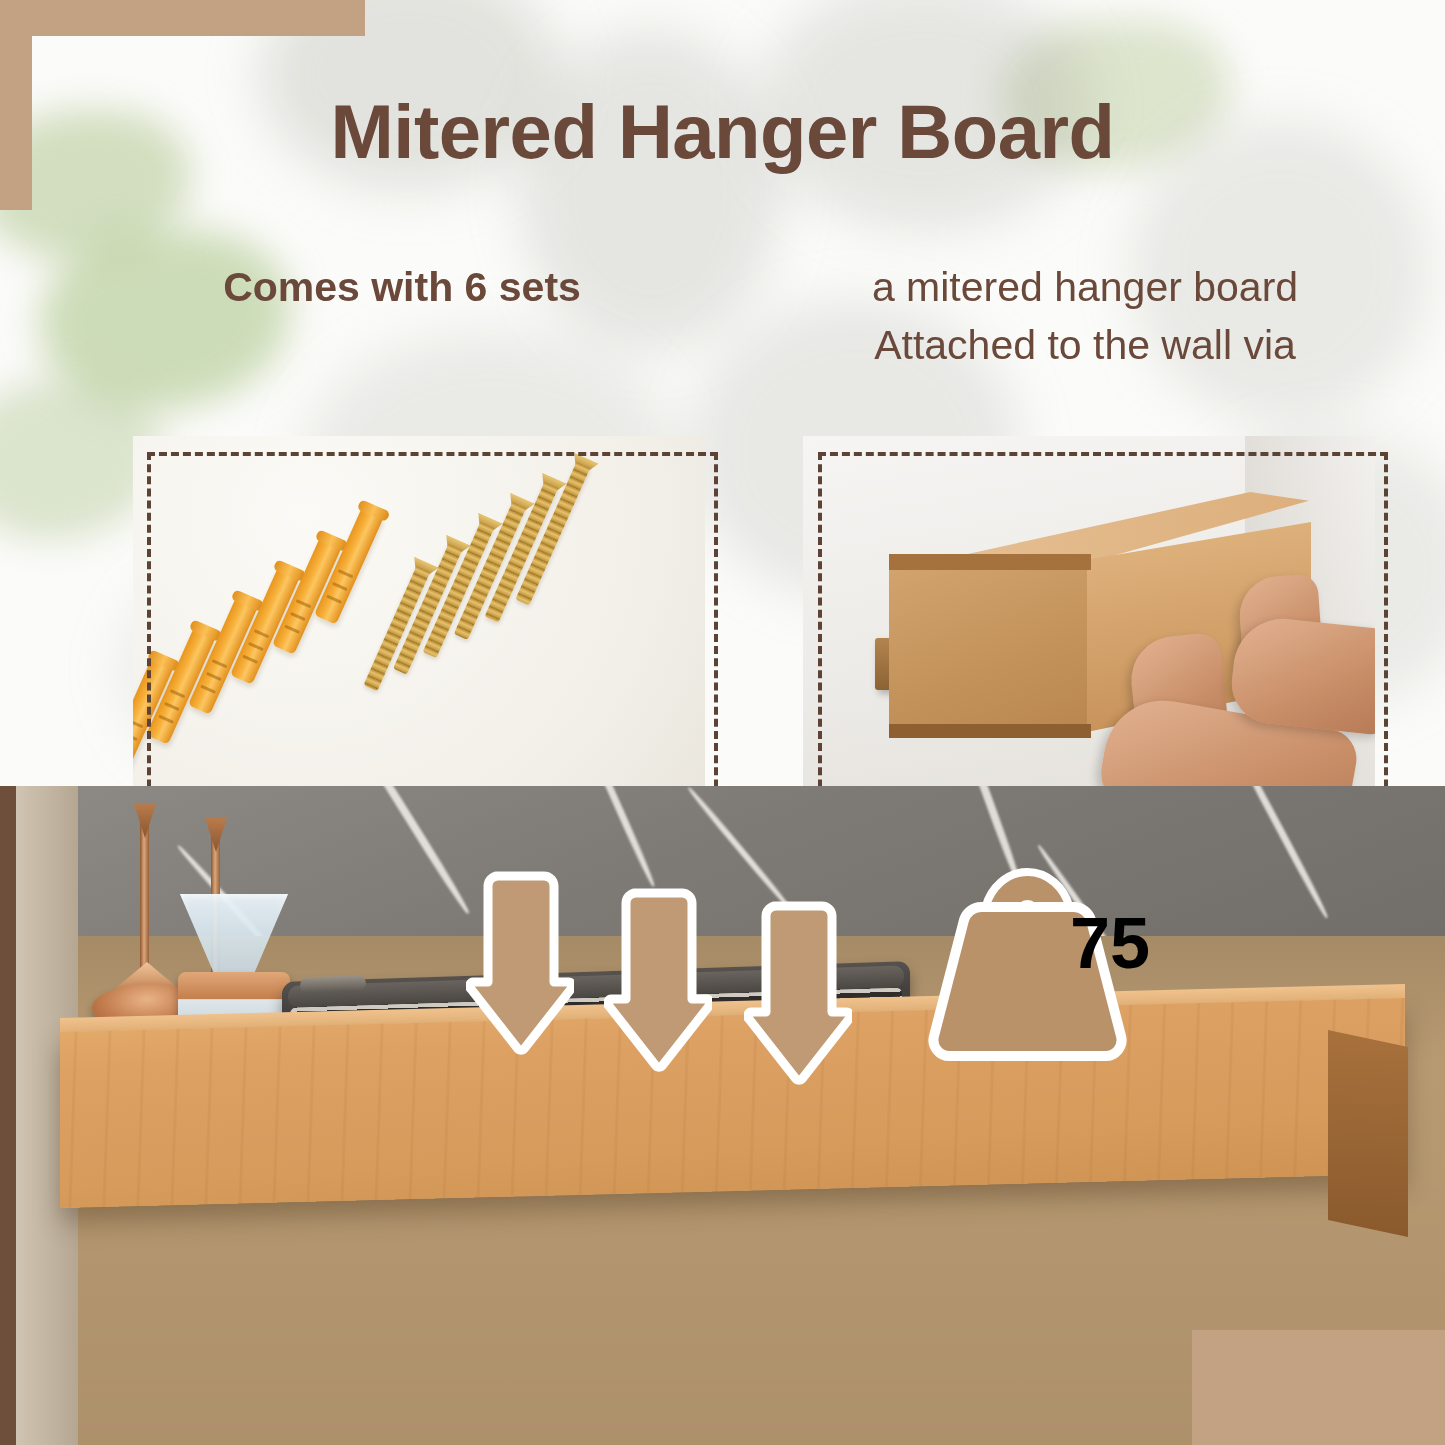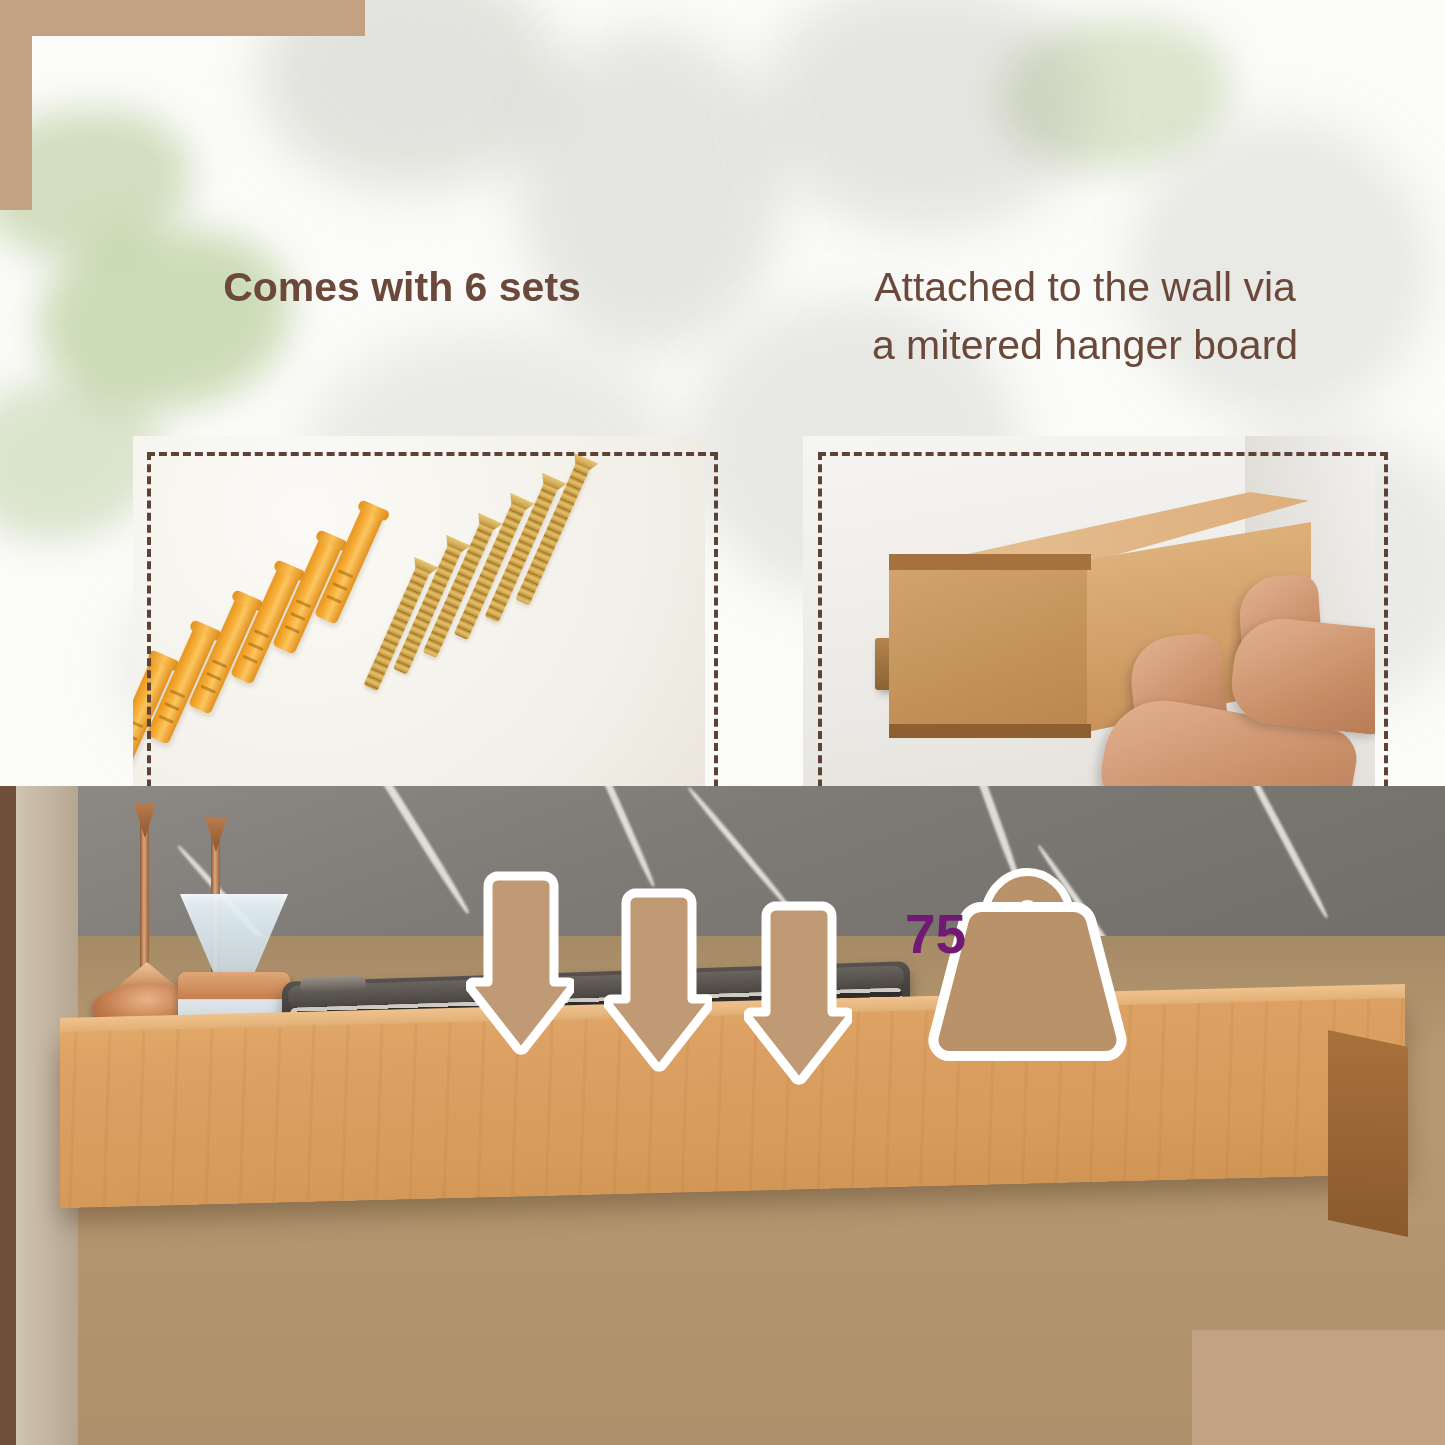--- a/index.html
+++ b/index.html
@@ -142,22 +142,22 @@
     box-shadow:0 6px 12px rgba(0,0,0,.35);}
   .clock-face{position:absolute;left:6px;top:4px;width:106px;height:110px;border-radius:50%;
     background:linear-gradient(150deg,#efeae2,#cfd4d3 55%,#b9c0bf);border:4px solid #a9apparel;
     border:4px solid #9b8b76;}
   .clock-num{position:absolute;font-size:13px;color:#4a4038;font-family:"Liberation Serif",serif;}
 
   
   .arrow{position:absolute;}
   .badge{position:absolute;left:905px;top:845px;width:245px;height:225px;}
 
-  .wt-num{position:absolute;left:0;top:62px;width:245px;text-align:left;
-    font-size:55px;font-weight:bold;color:#701a75;line-height:1;}
+  .wt-num{position:absolute;left:0;top:62px;width:245px;text-align:right;
+    font-size:72px;font-weight:bold;color:#000000;line-height:1;}
   .wt-unit{position:absolute;left:0;top:145px;width:245px;text-align:center;
     font-size:52px;font-weight:bold;color:#ffffff;line-height:1;letter-spacing:1px;}
 </style>
 </head>
 <body>
 
 <div id="poster">
 
   <div class="top-bg">
     <div class="leafblob" style="left:-20px;top:110px;width:210px;height:150px;background:rgba(176,198,143,.55);"></div>
@@ -170,27 +170,28 @@
     <div class="shadowblob" style="left:1130px;top:120px;width:300px;height:300px;background:rgba(168,168,160,.22);"></div>
     <div class="shadowblob" style="left:300px;top:330px;width:380px;height:280px;background:rgba(170,170,162,.20);"></div>
     <div class="shadowblob" style="left:690px;top:300px;width:330px;height:300px;background:rgba(166,166,158,.22);"></div>
     <div class="shadowblob" style="left:1180px;top:430px;width:300px;height:280px;background:rgba(170,170,160,.20);"></div>
     <div class="shadowblob" style="left:120px;top:560px;width:260px;height:220px;background:rgba(172,172,164,.18);"></div>
   </div>
 
   <div class="corner-tl-h"></div>
   <div class="corner-tl-v"></div>
 
+  <div class="title">Mitered Hanger Board</div>
 
   <div class="sub sub-left">
     <div>Comes with 6 sets</div>
   </div>
   <div class="sub sub-right">
+    <div>a mitered hanger board</div>
     <div>Attached to the wall via</div>
-    <div>a mitered hanger board</div>
   </div>
 
   <div class="inset inset-left">
     <div class="screwbg"></div>
 
     <div class="anchor" style="left:18px;  top:226px; width:24px;height:118px;transform:rotate(24deg);">
       <div class="anchor-head"></div>
         <div class="anchor-rib" style="top:66px;"></div>
         <div class="anchor-rib" style="top:80px;"></div>
     </div>

